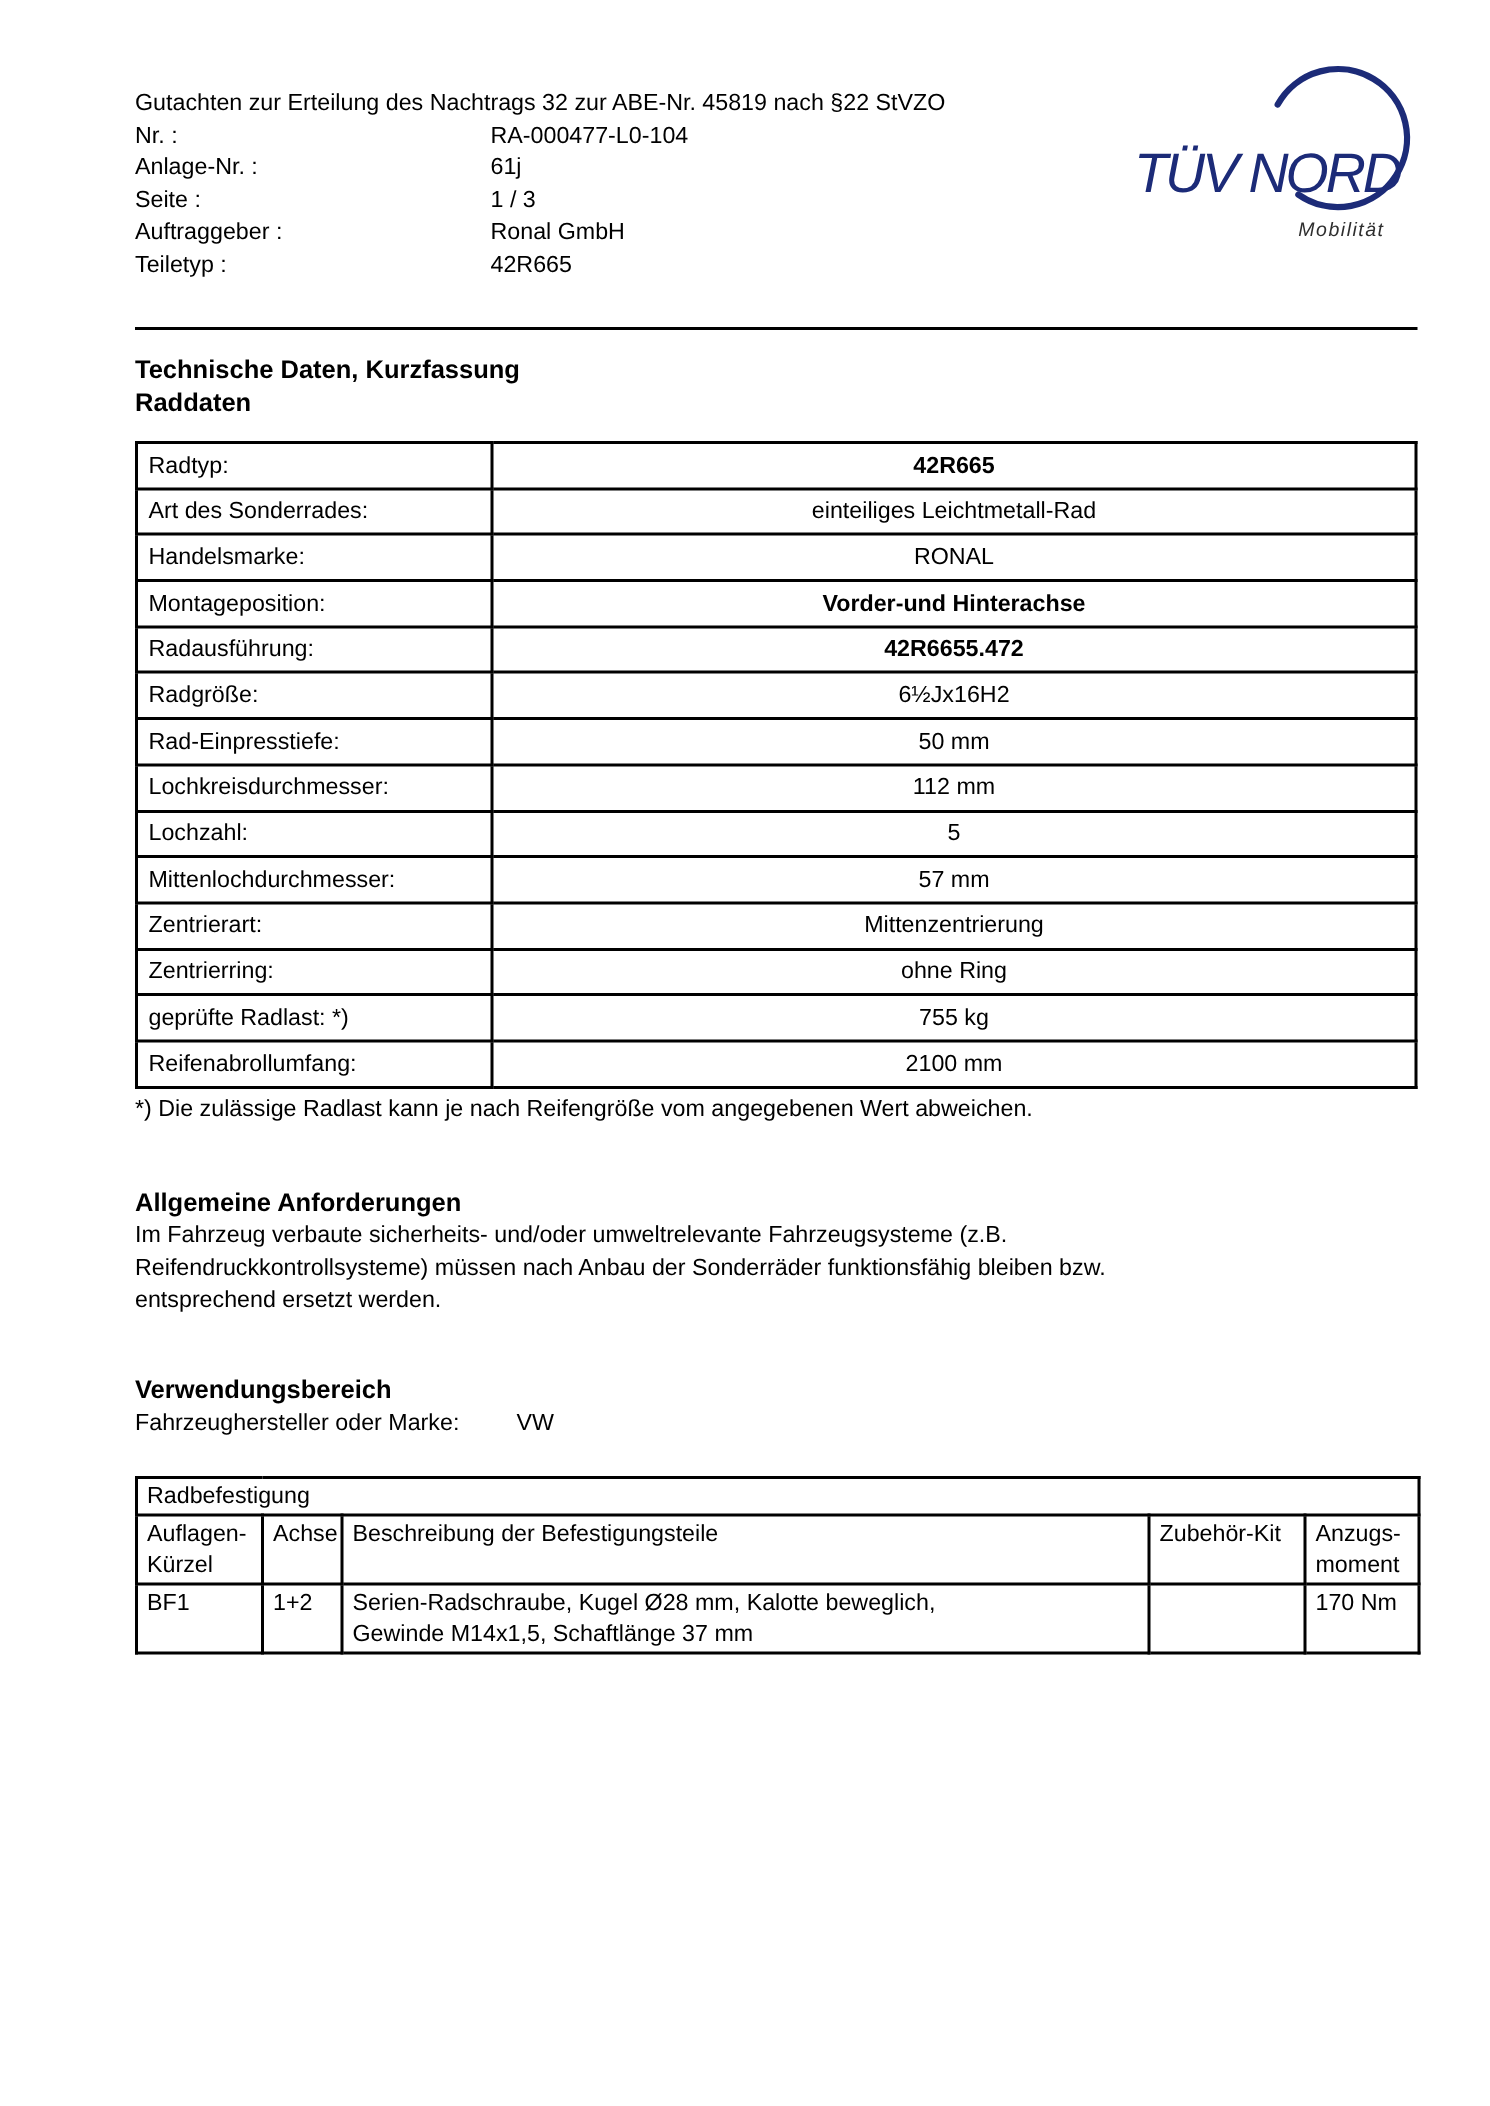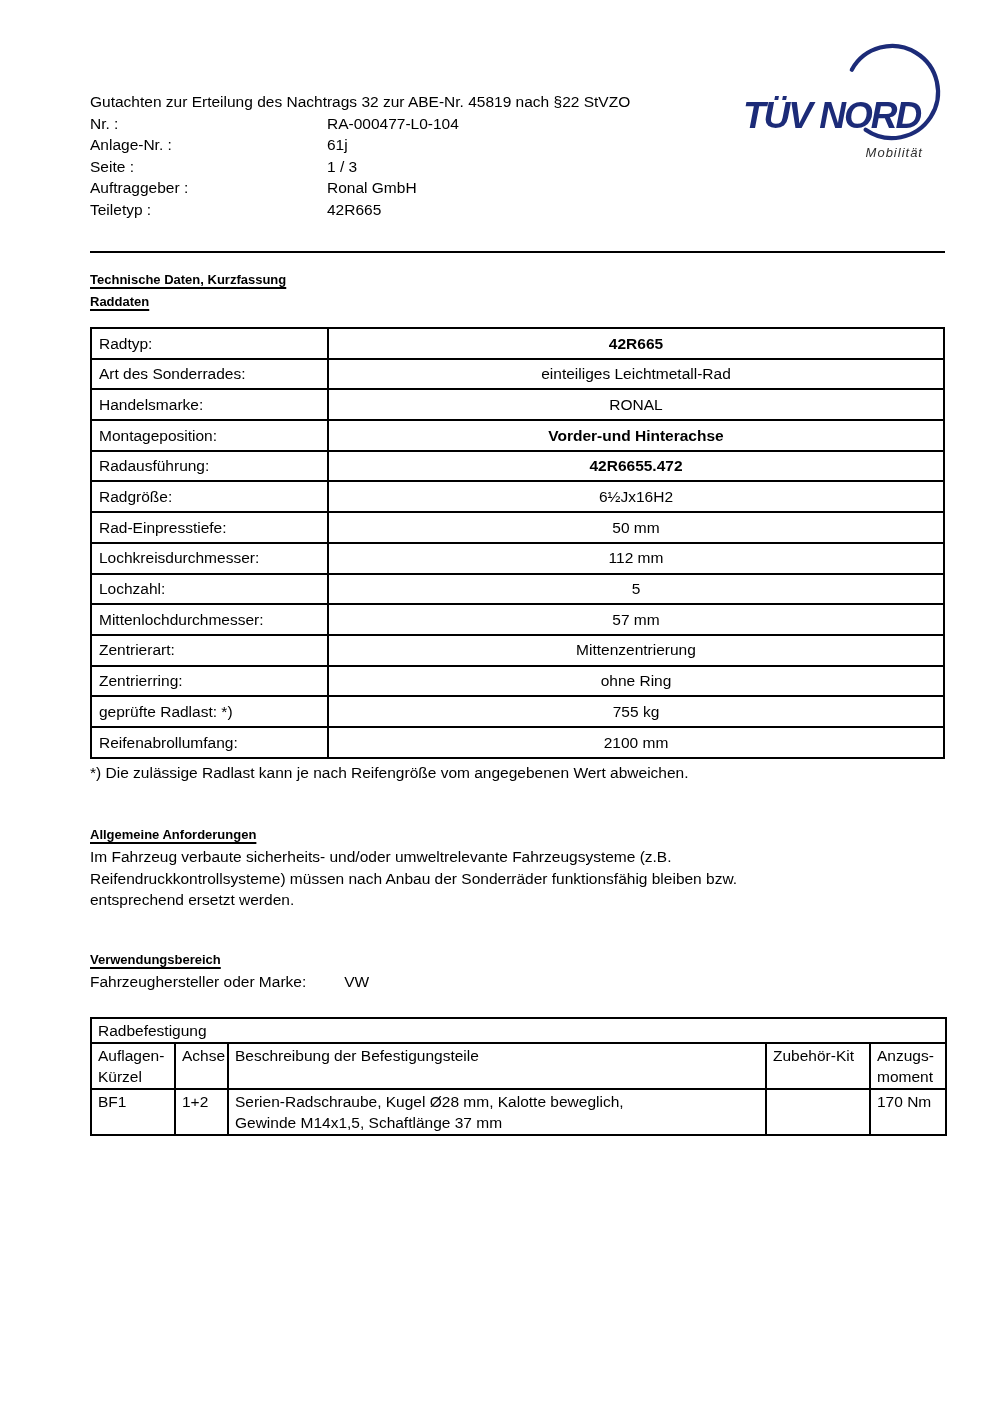--- a/index.html
+++ b/index.html
@@ -10,40 +10,40 @@
     font-size: 15.5px; line-height: 21.5px; color: #000;
     position: relative; overflow: hidden;
   }
   .page { position: relative; width: 993px; height: 1404px; }
   .content { position: absolute; left: 90px; top: 0; width: 855px; }
 
   
   .logo { position: absolute; left: 740px; top: 34px; width: 216px; height: 136px; }
   .logo svg { position: absolute; left: 0; top: 0; }
   .logo .brand {
-    position: absolute; left: 3px; top: 62px;
-    font-size: 37px; line-height: 40px; font-weight: bold; font-style: italic;
+    position: absolute; left: 16px; top: 62px;
+    font-size: 37px; line-height: 40px; font-weight: normal; font-style: italic;
     letter-spacing: -2px; white-space: nowrap;
   }
   .logo .tagline {
     position: absolute; right: 33px; top: 108px;
     font-size: 13px; font-style: italic; color: #2e2e2e; letter-spacing: 1px;
   }
 
   
-  .header { padding-top: 91px; }
+  .header { padding-top: 58px; }
   .hdr-title { white-space: nowrap; }
   .hdr-row { display: flex; }
   .hdr-label { width: 237px; flex: 0 0 237px; }
   .rule { border: none; border-top: 2.5px solid #000; margin-top: 31px; }
 
   
   .h-bold {
-    font-weight: bold; font-size: 13px; line-height: 22px;
-    text-decoration: underline; text-decoration-thickness: 1.5px; text-underline-offset: 3px;
+    font-weight: bold; font-size: 17px; line-height: 22px;
+    text-decoration-thickness: 1.5px; text-underline-offset: 3px;
   }
   .headings { margin-top: 16px; }
 
   
   table { border-collapse: collapse; width: 855px; table-layout: fixed; }
   table, td { border: 2px solid #000; }
   td { padding: 3.6px 7px; vertical-align: middle; overflow: hidden; }
 
   .raddaten { margin-top: 14px; }
   .raddaten td.lbl { width: 237px; text-align: left; }

